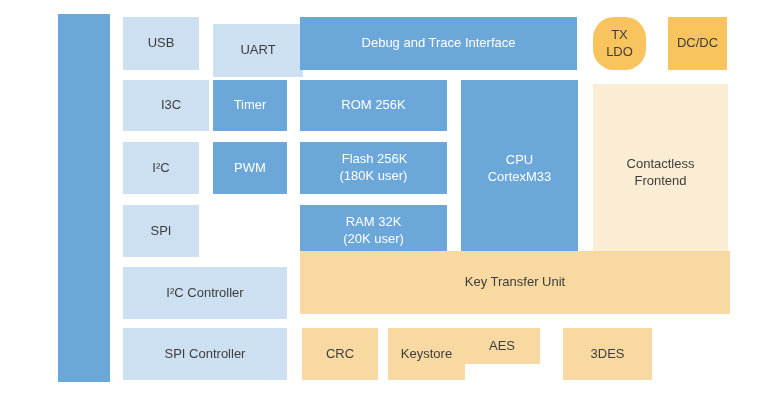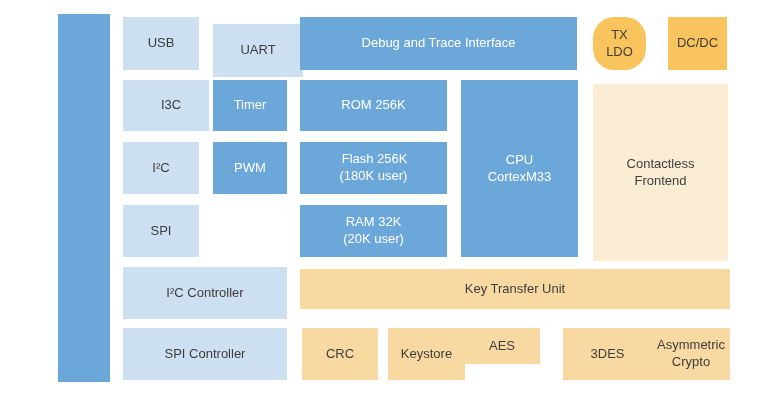--- a/index.html
+++ b/index.html
@@ -43,21 +43,21 @@
   .timer         { left: 213px; top: 80px;  width: 74px;  height: 51px; }
   .rom           { left: 300px; top: 80px;  width: 147px; height: 51px; }
   .cpu           { left: 461px; top: 80px;  width: 117px; height: 177px; }
   .contactless   { left: 593px; top: 84px;  width: 135px; height: 177px; }
   .i2c           { left: 123px; top: 142px; width: 76px;  height: 52px; }
   .pwm           { left: 213px; top: 142px; width: 74px;  height: 52px; }
   .flash         { left: 300px; top: 142px; width: 147px; height: 52px; text-align: right; }
   .spi           { left: 123px; top: 205px; width: 76px;  height: 52px; }
   .ram           { left: 300px; top: 205px; width: 147px; height: 52px; }
   .i2cctrl       { left: 123px; top: 267px; width: 164px; height: 52px; }
-  .ktu           { left: 300px; top: 269px; width: 430px; height: 40px; }
+  .ktu           { left: 300px; top: 251px; width: 430px; height: 63px; }
   .spictrl       { left: 123px; top: 328px; width: 164px; height: 52px; }
   .crc           { left: 302px; top: 328px; width: 76px;  height: 52px; }
   .keystore      { left: 388px; top: 328px; width: 77px;  height: 52px; }
   .aes           { left: 464px; top: 328px; width: 76px;  height: 36px; }
   .des3          { left: 563px; top: 328px; width: 89px;  height: 52px; }
   .asym          { left: 652px; top: 328px; width: 78px;  height: 52px; }
 </style>
 </head>
 <body>
 
@@ -107,16 +107,14 @@
   <div class="block lightblue spictrl">SPI Controller</div>
 
   <div class="block lightorange keystore">Keystore</div>
 
   <div class="block lightorange crc">CRC</div>
 
   <div class="block lightorange aes">AES</div>
 
   <div class="block lightorange des3">3DES</div>
 
-  <div class="block lightorange asym">Asymmetric
-Crypto</div>
 
 </div>
 
 </body></html>

